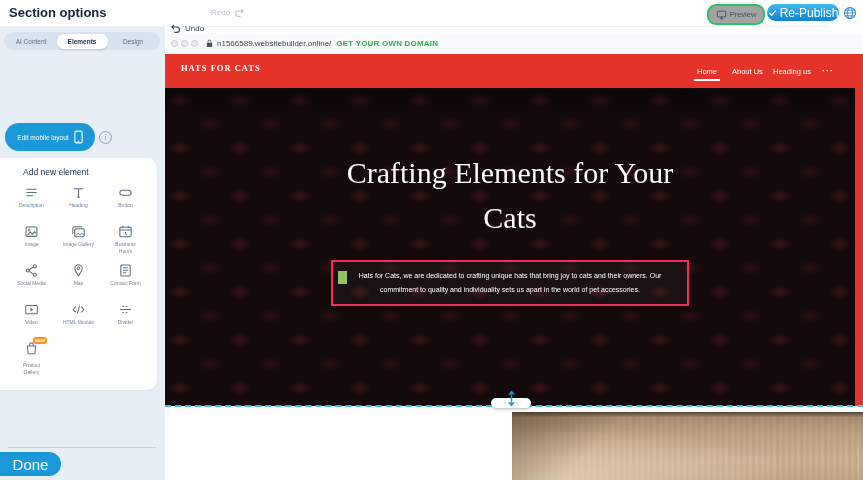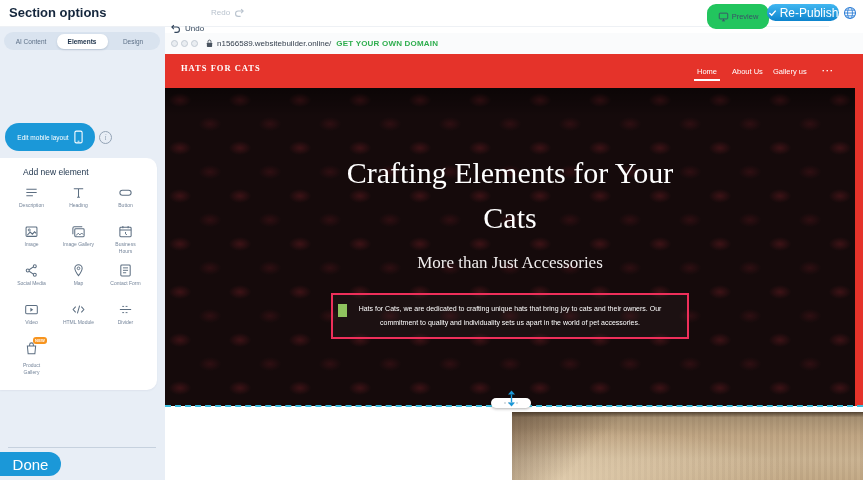--- a/index.html
+++ b/index.html
@@ -6,22 +6,22 @@
   body{width:863px;height:480px;position:relative;overflow:hidden;background:#fff;
        font-family:"Liberation Sans",sans-serif;-webkit-font-smoothing:antialiased;}
 
   
   .topbar{position:absolute;left:0;top:0;width:829px;height:26px;background:#fff;
           border-bottom:1px solid #eef1f5;z-index:40;}
   .tb-title{position:absolute;left:9px;top:5px;font-size:13px;font-weight:bold;color:#14263c;}
   .tb-group{position:absolute;top:7px;display:flex;align-items:center;gap:4px;font-size:8px;cursor:pointer;}
   .undo-group{left:170px;color:#33465c;margin-top:16px;}
   .redo-group{left:211px;color:#b9c3ce;}
-  .btn-preview{position:absolute;left:707px;top:4px;width:54px;height:17px;border:4px solid #22c55e;
-               border-radius:9px;background:#22c55e;display:flex;align-items:center;justify-content:center;
+  .btn-preview{position:absolute;left:707px;top:4px;width:54px;height:17px;border:2px solid #22c55e;
+               border-radius:9px;background:#a3a3a3;display:flex;align-items:center;justify-content:center;
                gap:3px;font-size:7.5px;color:#3c5068;cursor:pointer;}
   .btn-republish{position:absolute;left:767px;top:4px;width:72px;height:17px;border-radius:9px;
                background:linear-gradient(180deg,#41b7f1,#0d84cd);display:flex;align-items:center;
                justify-content:center;gap:3px;font-size:12px;color:#fff;cursor:pointer;}
   .globe{position:absolute;left:843px;top:6px;cursor:pointer;}
 
   
   .sidebar{position:absolute;left:0;top:26px;width:165px;height:454px;background:#e8eef6;}
   .tabs{position:absolute;left:4px;top:6px;width:153px;height:15px;background:#d9e3ef;border-radius:9px;
         display:flex;padding:1.5px;}
@@ -293,26 +293,25 @@
     </span>
     <span class="url">n1566589.websitebuilder.online/</span>
     <span class="domain-cta">GET YOUR OWN DOMAIN</span>
   </div>
 
   <div class="site">
     <div class="logo">Hats for Cats</div>
 
     <div class="nav-item active" style="left:532px;">Home</div>
     <div class="nav-item" style="left:567px;">About Us</div>
-    <div class="nav-item" style="left:608px;">Gallery us</div>
+    <div class="nav-item" style="left:608px;">Heading us</div>
     <div class="nav-item nav-more" style="left:657px;">···</div>
 
     <div class="hero">
       <div class="hero-heading">Crafting Elements for Your Cats</div>
-      <div class="hero-sub">More than Just Accessories</div>
       <div class="hero-desc">
         <span class="green-handle"></span>
         <span>Hats for Cats, we are dedicated to crafting unique hats that bring joy to cats and their owners. Our commitment to quality and individuality sets us apart in the world of pet accessories.</span>
       </div>
     </div>
   </div>
 
   <div class="guide"></div>
   <div class="handle-pill">
     <span class="pd"></span>

